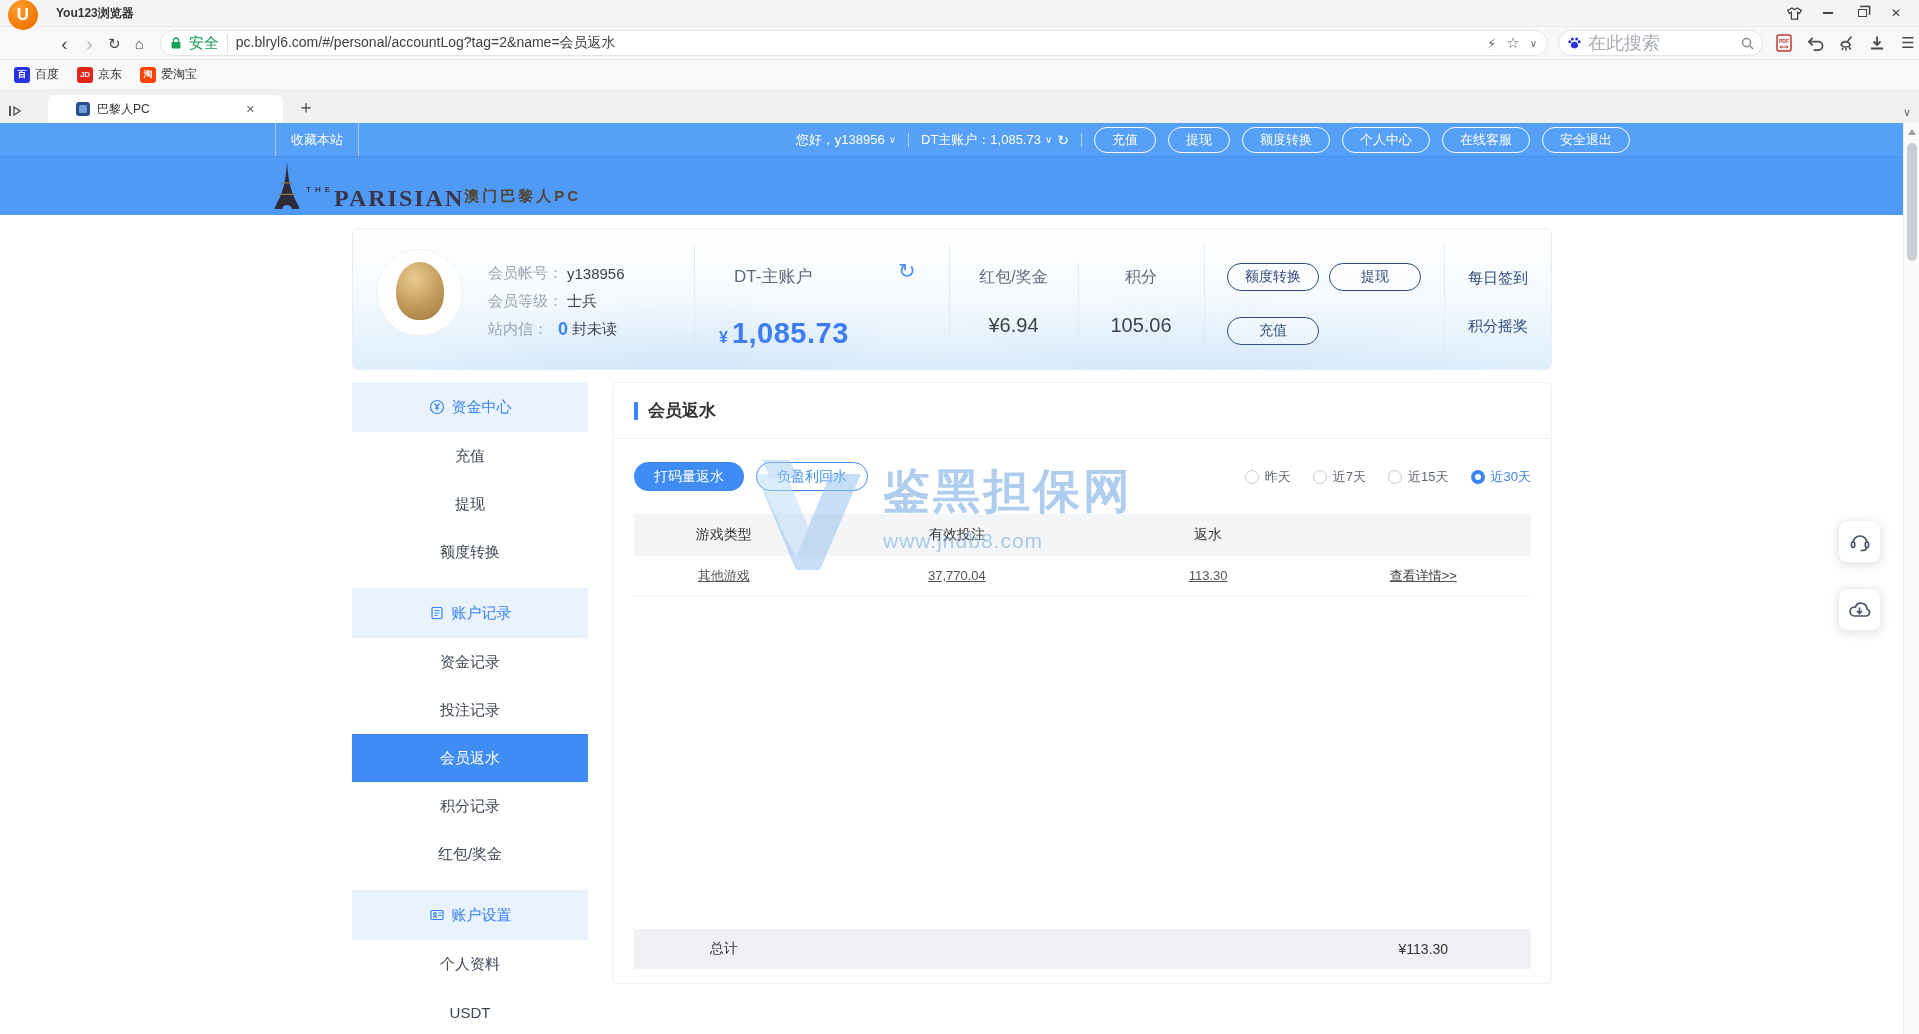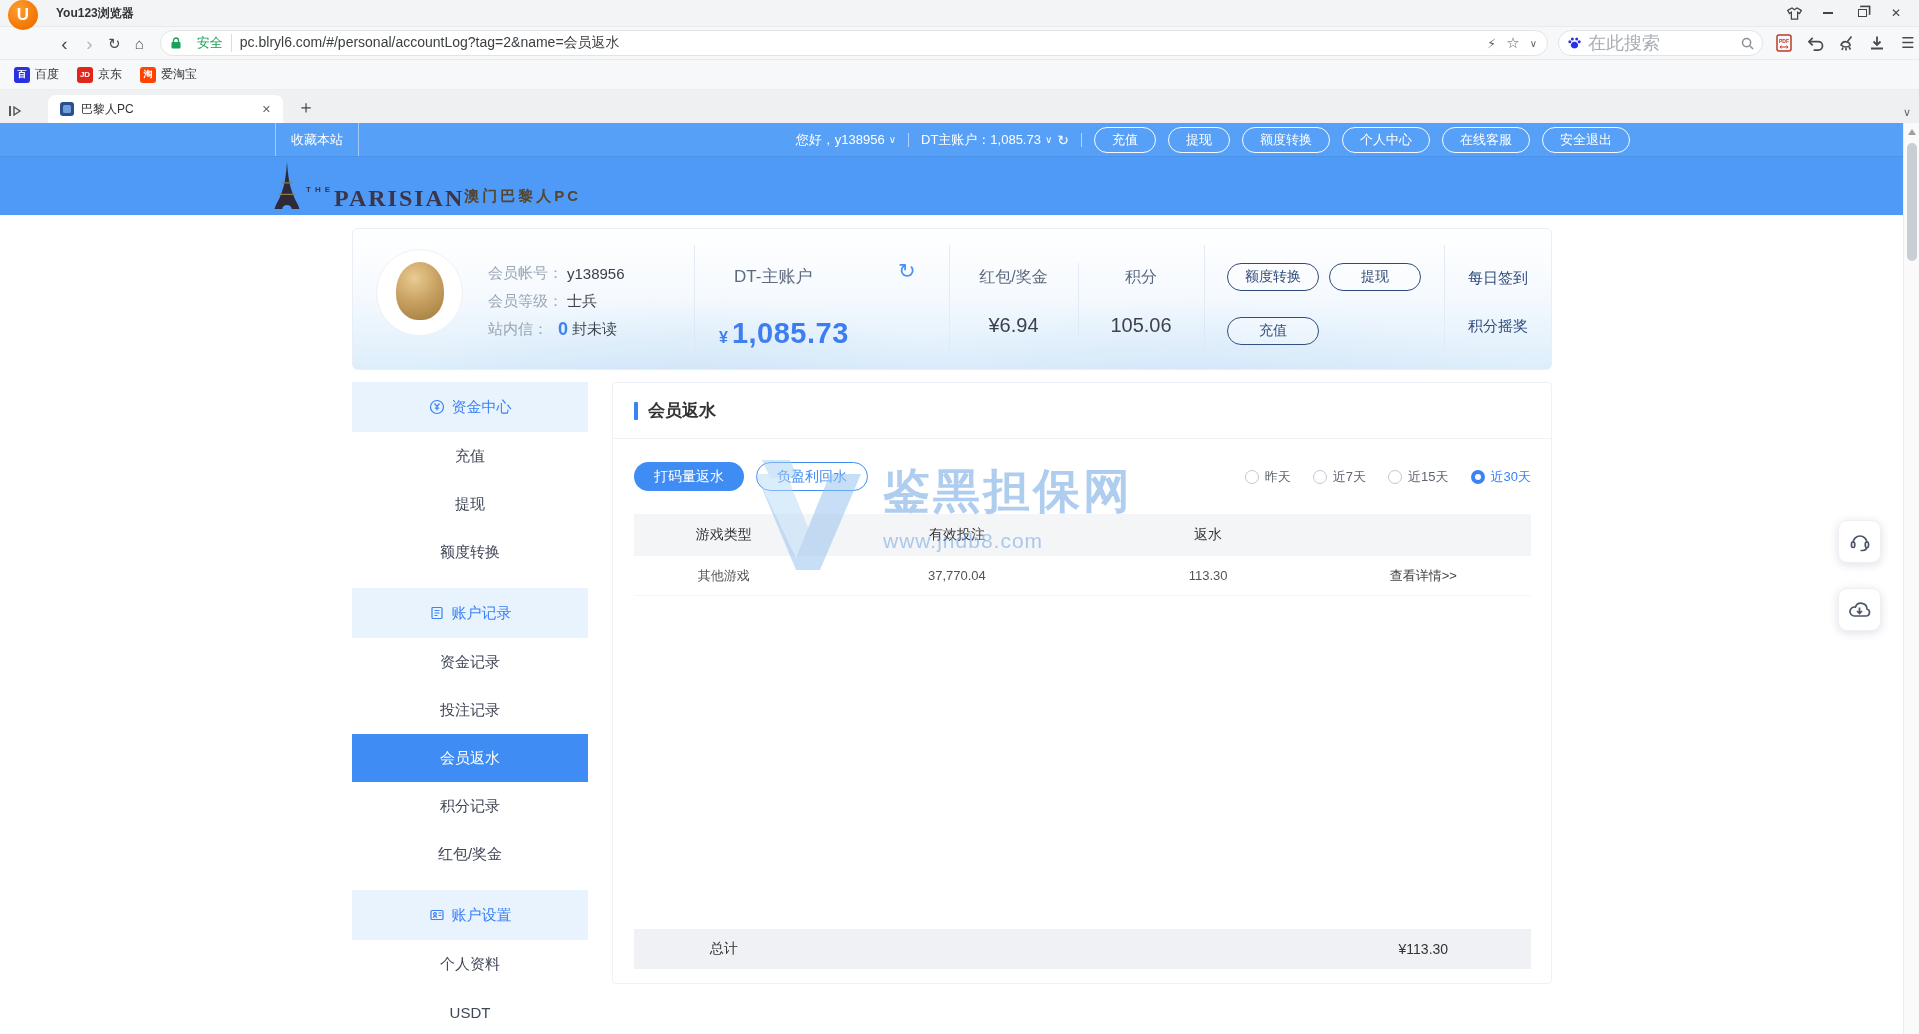--- a/index.html
+++ b/index.html
@@ -14,39 +14,39 @@
   .win-controls { margin-left:auto; display:flex; align-items:center; gap:8px; padding-right:10px; }
   .wc { width:26px; height:20px; display:flex; align-items:center; justify-content:center; color:#444; font-size:12px; cursor:default; }
   .wc-min i { display:block; width:10px; height:1.5px; background:#444; }
   .wc-max i { display:block; width:9px; height:8px; border:1.2px solid #444; box-shadow:2px -2px 0 -0.2px #f3f4f6, 2.8px -2.8px 0 0.6px #444; }
 
   .toolbar { height:33px; background:#f7f8f9; display:flex; align-items:center; border-bottom:1px solid #e9eaec; }
   .nav-glyph { font-size:19px; color:#4a4a4a; width:25px; text-align:center; line-height:1; cursor:default; }
   .nav-glyph.dim { color:#b3b6ba; }
   .nav-glyph.small { font-size:15px; }
   .addressbar { height:26px; background:#fff; border:1px solid #e2e4e8; border-radius:14px; display:flex; align-items:center; margin-left:8px; width:1390px; padding:0 10px; }
-  .secure { color:#18a058; font-size:13px; display:flex; align-items:center; gap:16px; padding-right:8px; border-right:1px solid #ddd; }
+  .secure { color:#18a058; font-size:15px; display:flex; align-items:center; gap:8px; padding-right:8px; border-right:1px solid #ddd; }
   .url-text { font-size:14px; color:#3c4043; padding-left:8px; white-space:nowrap; overflow:hidden; }
   .addr-right { margin-left:auto; display:flex; align-items:center; gap:10px; color:#5f6368; font-size:13px; }
   .searchbox { height:26px; width:205px; background:#fff; border:1px solid #e2e4e8; border-radius:13px; display:flex; align-items:center; padding:0 8px; margin-left:10px; gap:6px; }
   .searchbox input { border:none; outline:none; flex:1; font-size:18px; color:#333; font-family:Liberation Serif, serif; min-width:0; background:transparent; }
   .searchbox input::placeholder { color:#a8adb4; }
   .tool-icons { display:flex; align-items:center; gap:9px; margin-left:10px; color:#4a4a4a; }
   .tool-icons .ti { width:22px; height:22px; display:flex; align-items:center; justify-content:center; font-size:15px; }
 
   .bookmarksbar { height:30px; background:#f7f8f9; display:flex; align-items:center; padding-left:14px; gap:18px; border-bottom:1px solid #eceef0; }
   .bm { display:flex; align-items:center; gap:5px; font-size:12px; color:#333; cursor:default; }
   .fav { width:16px; height:16px; border-radius:3px; color:#fff; font-size:9px; font-weight:bold; display:flex; align-items:center; justify-content:center; }
   .fav-baidu { background:#2932e1; }
   .fav-jd { background:#e1251b; }
   .fav-tb { background:#ff4200; }
 
   .tabbar { height:33px; background:#eef0f2; display:flex; align-items:flex-end; position:relative; }
   .collapse-ico { width:30px; height:24px; display:flex; align-items:center; justify-content:center; color:#555; font-size:11px; }
-  .tab { width:235px; height:28px; background:#fff; border-radius:8px 8px 0 0; display:flex; align-items:center; padding:0 12px; gap:7px; margin-left:18px; }
+  .tab { width:235px; height:28px; background:#fff; border-radius:8px 8px 0 0; display:flex; align-items:center; padding:0 28px; gap:7px; margin-left:18px; }
   .tab-title { font-size:12px; color:#333; flex:1; }
   .tab-close { color:#666; font-size:11px; cursor:default; }
   .newtab { font-size:18px; color:#444; margin:0 0 4px 14px; }
   .tabbar-caret { position:absolute; right:8px; bottom:4px; color:#666; font-size:11px; }
 
   
   .site { position:relative; width:1919px; height:911px; background:#fff; overflow:hidden; }
 
   .site-topbar { position:absolute; left:0; top:0; width:100%; height:33px; background:#57a0f8; }
   .fav-site { position:absolute; left:275px; top:0; width:84px; height:33px; display:flex; align-items:center; justify-content:center; color:#fff; font-size:13px; border-left:1px solid rgba(255,255,255,.45); border-right:1px solid rgba(255,255,255,.45); }
@@ -108,21 +108,21 @@
   .seg.on { background:#3f8cf5; color:#fff; }
   .seg.off { background:#fff; color:#3f8cf5; border:1px solid #3f8cf5; margin-left:12px; }
   .filters { margin-left:auto; display:flex; align-items:center; gap:22px; }
   .radio-item { display:flex; align-items:center; gap:6px; font-size:13px; color:#5f6673; cursor:default; }
   .rdo { width:14px; height:14px; border-radius:50%; border:1px solid #c4c9d4; background:#fff; }
   .rdo.on { border:4px solid #3b82f6; }
   .radio-item.sel { color:#3b82f6; }
   .tblwrap { margin:0 20px 0 21px; }
   .trow { display:grid; grid-template-columns:20% 32% 24% 24%; align-items:center; }
   .thead { background:#f4f5f7; height:42px; font-size:14px; color:#333; }
-  .tdata { height:40px; font-size:13px; color:#555; border-bottom:1px solid #f5f6f8; background:#fff; }
+  .tdata { height:40px; font-size:13px; color:#555; border-bottom:1px solid #f5f6f8; background:#fff;text-decoration:underline; }
   .tcell { text-align:center; }
   .spacer { flex:1; }
   .totalrow { margin:0 20px 14px 21px; background:#eff1f4; height:40px; display:grid; grid-template-columns:20% 32% 24% 24%; align-items:center; font-size:14px; color:#333; }
 
   
   .watermark { position:absolute; left:756px; top:337px; display:flex; gap:22px; pointer-events:none; opacity:.5; z-index:6; }
   .wm-txt .wm-name { font-size:47px; font-weight:bold; color:#5f9ce0; letter-spacing:3px; }
   .wm-txt .wm-site { font-size:21px; color:#5f9ce0; margin-top:6px; letter-spacing:1px; }
 
   

